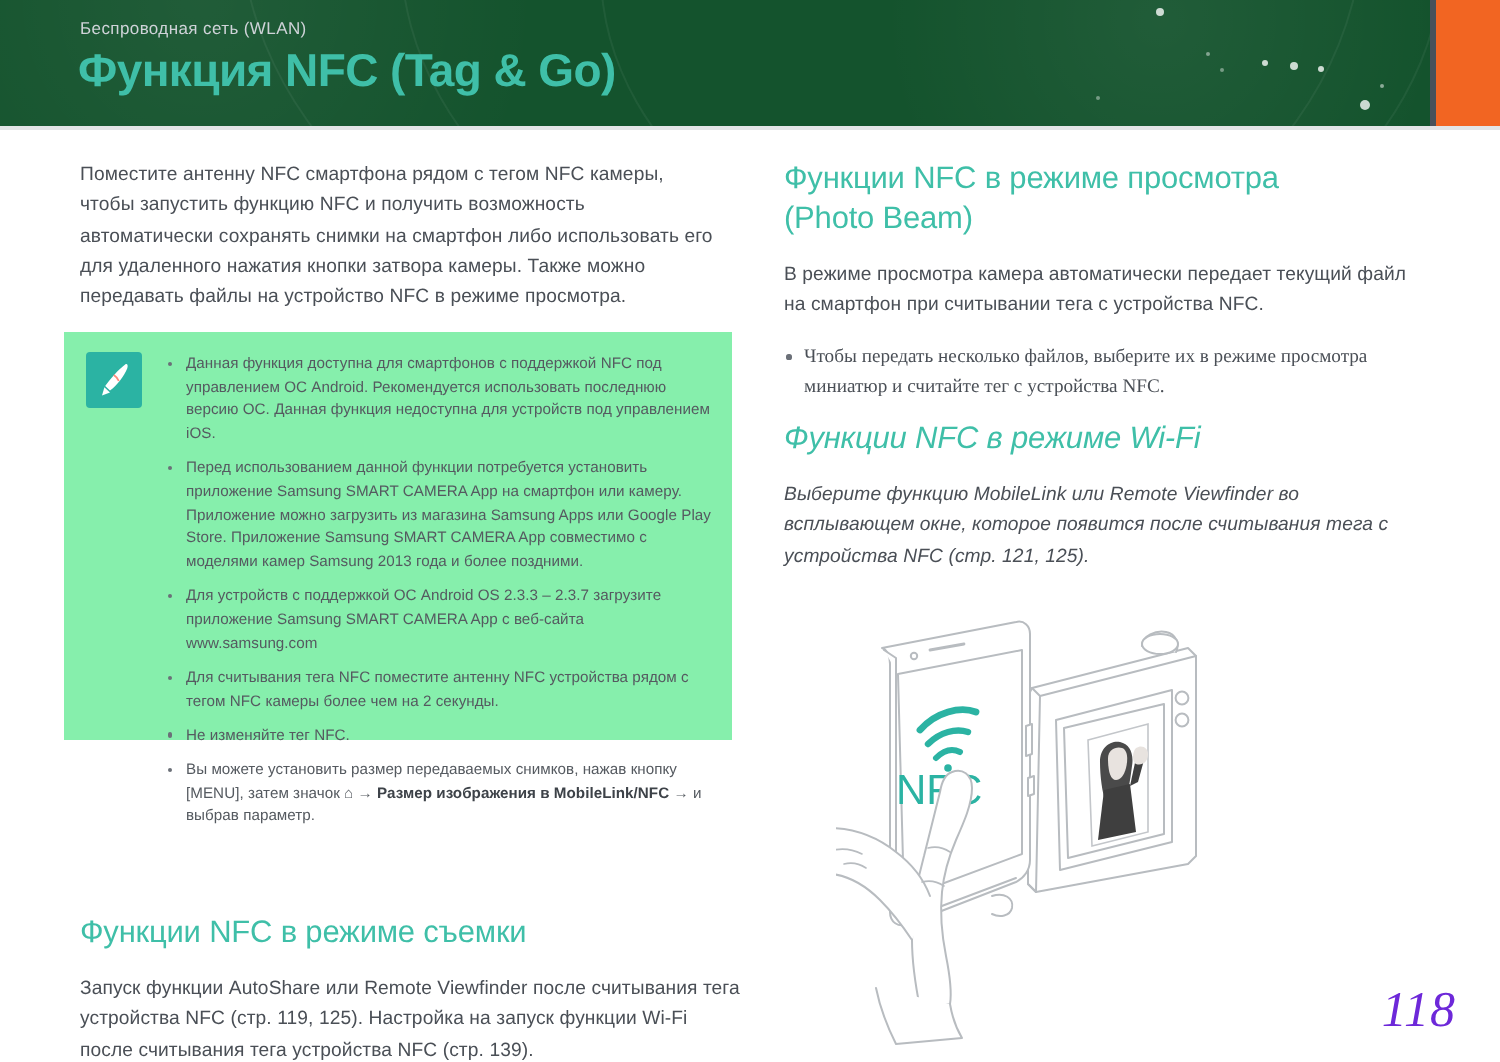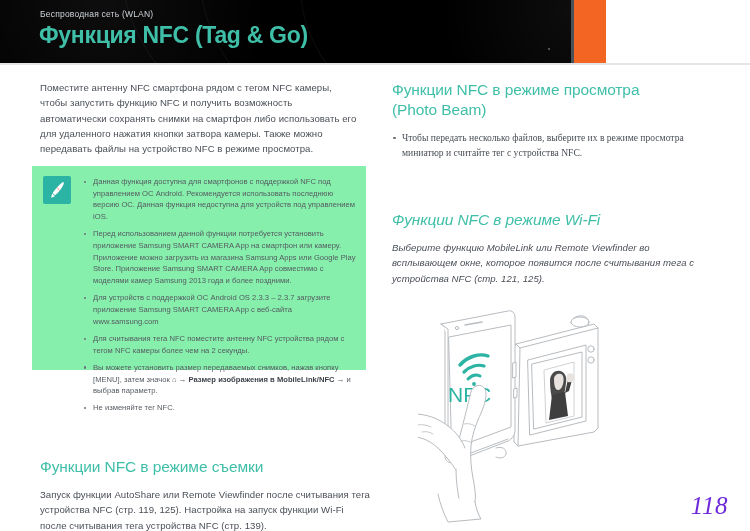--- a/index.html
+++ b/index.html
@@ -12,23 +12,23 @@
     background: #ffffff;
     font-family: "Liberation Sans", sans-serif;
     overflow: hidden;
     position: relative;
   }
 
   
   #header {
     position: absolute;
     left: 0; top: 0;
-    width: 606px;
+    width: 750px;
     height: 63px;
-    background: #000000;
+    background: #14532d;
     overflow: hidden;
   }
   .hdr-arc {
     position: absolute;
     border-radius: 50%;
     border: 1px solid rgba(255,255,255,0.055);
     background: transparent;
   }
   .hdr-glow {
     position: absolute;
@@ -223,32 +223,33 @@
       <path d="M19.6 6.2 C16.5 8.5 12.2 13.2 9.6 17.0 L12.0 19.3 C15.6 16.6 19.0 12.1 20.6 8.2 C21.2 6.8 20.6 5.5 19.6 6.2 Z" fill="#ffffff"></path>
       <path d="M9.2 17.6 L8.0 21.8 L12.0 20.2 Z" fill="#ffffff"></path>
       <path d="M13.9 11.5 C15.0 12.2 15.9 13.3 16.4 14.5" stroke="#ff8a7a" stroke-width="0.9" fill="none"></path>
     </svg>
   </div>
   <div id="note-list">
     <div class="note-item">Данная функция доступна для смартфонов с поддержкой NFC под управлением ОС Android. Рекомендуется использовать последнюю версию ОС. Данная функция недоступна для устройств под управлением iOS.</div>
     <div class="note-item">Перед использованием данной функции потребуется установить приложение Samsung SMART CAMERA App на смартфон или камеру. Приложение можно загрузить из магазина Samsung Apps или Google Play Store. Приложение Samsung SMART CAMERA App совместимо с моделями камер Samsung 2013 года и более поздними.</div>
     <div class="note-item">Для устройств с поддержкой ОС Android OS 2.3.3 – 2.3.7 загрузите приложение Samsung SMART CAMERA App с веб-сайта www.samsung.com</div>
     <div class="note-item">Для считывания тега NFC поместите антенну NFC устройства рядом с тегом NFC камеры более чем на 2 секунды.</div>
+    <div class="note-item">Не изменяйте тег NFC.</div>
     <div class="note-item"><span>Вы можете установить размер передаваемых снимков, нажав кнопку [MENU], затем значок </span><span>⌂</span><span> → </span><span class="nb">Размер изображения в MobileLink/NFC</span><span> → и выбрав параметр.</span></div>
-    <div class="note-item">Не изменяйте тег NFC.</div>
   </div>
 </div>
 
 <div style="position:absolute; left:40px; top:427px; width:330px;margin-top:30px;">
   <h2 class="section-h">Функции NFC в режиме съемки</h2>
   <p class="body-p">Запуск функции AutoShare или Remote Viewfinder после считывания тега устройства NFC (стр. 119, 125). Настройка на запуск функции Wi-Fi после считывания тега устройства NFC (стр. 139).</p>
 </div>
 
 <div id="col-right">
   <h2 class="section-h"><span>Функции NFC в режиме просмотра</span><br><span>(Photo Beam)</span></h2>
+  <p class="body-p">В режиме просмотра камера автоматически передает текущий файл на смартфон при считывании тега с устройства NFC.</p>
   <div class="r-bullet">Чтобы передать несколько файлов, выберите их в режиме просмотра миниатюр и считайте тег с устройства NFC.</div>
 </div>
 
 <div style="position:absolute; left:392px; top:210px; width:320px;font-style:italic;">
   <h2 class="section-h">Функции NFC в режиме Wi-Fi</h2>
   <p class="body-p">Выберите функцию MobileLink или Remote Viewfinder во всплывающем окне, которое появится после считывания тега с устройства NFC (стр. 121, 125).</p>
 </div>
 
 <div id="illustration">
   <svg width="270" height="230" viewBox="0 0 270 230">

